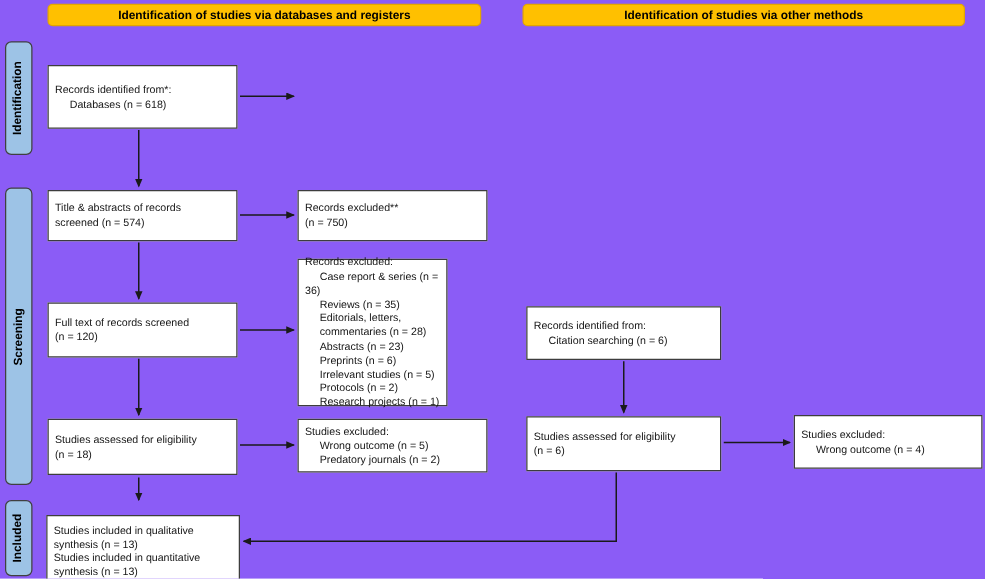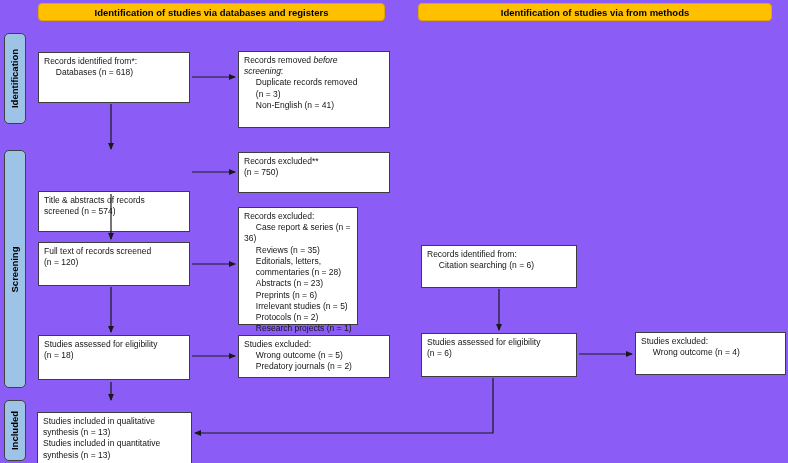--- a/index.html
+++ b/index.html
@@ -24,57 +24,57 @@
     position:absolute;left:4px;width:22px;background:var(--sidebar-bg);
     border:1.3px solid #404040;border-radius:5px;box-sizing:border-box;
     display:flex;align-items:center;justify-content:center;
   }
   .side span{
     transform:rotate(-90deg);white-space:nowrap;
     font-size:9.5px;font-weight:bold;color:#000;
   }
   .box{
     position:absolute;background:#fff;border:1.3px solid var(--box-border);
-    box-sizing:border-box;display:flex;align-items:flex-start;
+    box-sizing:border-box;display:flex;align-items:center;
   }
   .box-text{
     width:100%;padding:3px 5px;font-size:8.5px;line-height:1.32;
     white-space:pre-line;color:#141414;
   }
   .it{font-style:italic;}
   svg.arrows{position:absolute;left:0;top:0;pointer-events:none;}
   svg.arrows line, svg.arrows polyline{
     stroke:var(--arrow);stroke-width:1.2;fill:none;
   }
   .arrowhead{fill:var(--arrow);}
 </style>
 </head>
 <body>
 
 <div class="canvas">
 
   <div class="hdr" style="left:38px;top:3px;width:347px;">Identification of studies via databases and registers</div>
-  <div class="hdr" style="left:418px;top:3px;width:354px;">Identification of studies via from methods</div>
+  <div class="hdr" style="left:418px;top:3px;width:354px;">Identification of studies via other methods</div>
 
   <div class="side" style="top:33px;height:91px;">
     <span>Identification</span>
   </div>
   <div class="side" style="top:150px;height:238px;">
     <span>Screening</span>
   </div>
   <div class="side" style="top:400px;height:61px;">
     <span>Included</span>
   </div>
 
   <div class="box" style="left:38px;top:52px;width:152px;height:51px;">
     <div class="box-text">Records identified from*:
 &nbsp;&nbsp;&nbsp;&nbsp;&nbsp;Databases (n = 618)</div>
   </div>
 
-  <div class="box" style="left:38px;top:152px;width:152px;height:41px;margin-top:39px;">
+  <div class="box" style="left:38px;top:152px;width:152px;height:41px;">
     <div class="box-text">Title &amp; abstracts of records
 screened (n = 574)</div>
   </div>
 
   <div class="box" style="left:38px;top:242px;width:152px;height:44px;">
     <div class="box-text">Full text of records screened
 (n = 120)</div>
   </div>
 
   <div class="box" style="left:38px;top:335px;width:152px;height:45px;">
@@ -82,27 +82,20 @@
 (n = 18)</div>
   </div>
 
   <div class="box" style="left:37px;top:412px;width:155px;height:58px;">
     <div class="box-text">Studies included in qualitative
 synthesis (n = 13)
 Studies included in quantitative
 synthesis (n = 13)</div>
   </div>
 
-  <div class="box" style="left:238px;top:51px;width:152px;height:77px;">
-    <div class="box-text"><span>Records removed </span><span class="it">before
-screening</span><span>:
-&nbsp;&nbsp;&nbsp;&nbsp;&nbsp;Duplicate records removed
-&nbsp;&nbsp;&nbsp;&nbsp;&nbsp;(n = 3)
-&nbsp;&nbsp;&nbsp;&nbsp;&nbsp;Non-English (n = 41)</span></div>
-  </div>
 
   <div class="box" style="left:238px;top:152px;width:152px;height:41px;">
     <div class="box-text">Records excluded**
 (n = 750)</div>
   </div>
 
   <div class="box" style="left:238px;top:207px;width:120px;height:118px;">
     <div class="box-text">Records excluded:
 &nbsp;&nbsp;&nbsp;&nbsp;&nbsp;Case report &amp; series (n = 36)
 &nbsp;&nbsp;&nbsp;&nbsp;&nbsp;Reviews (n = 35)

